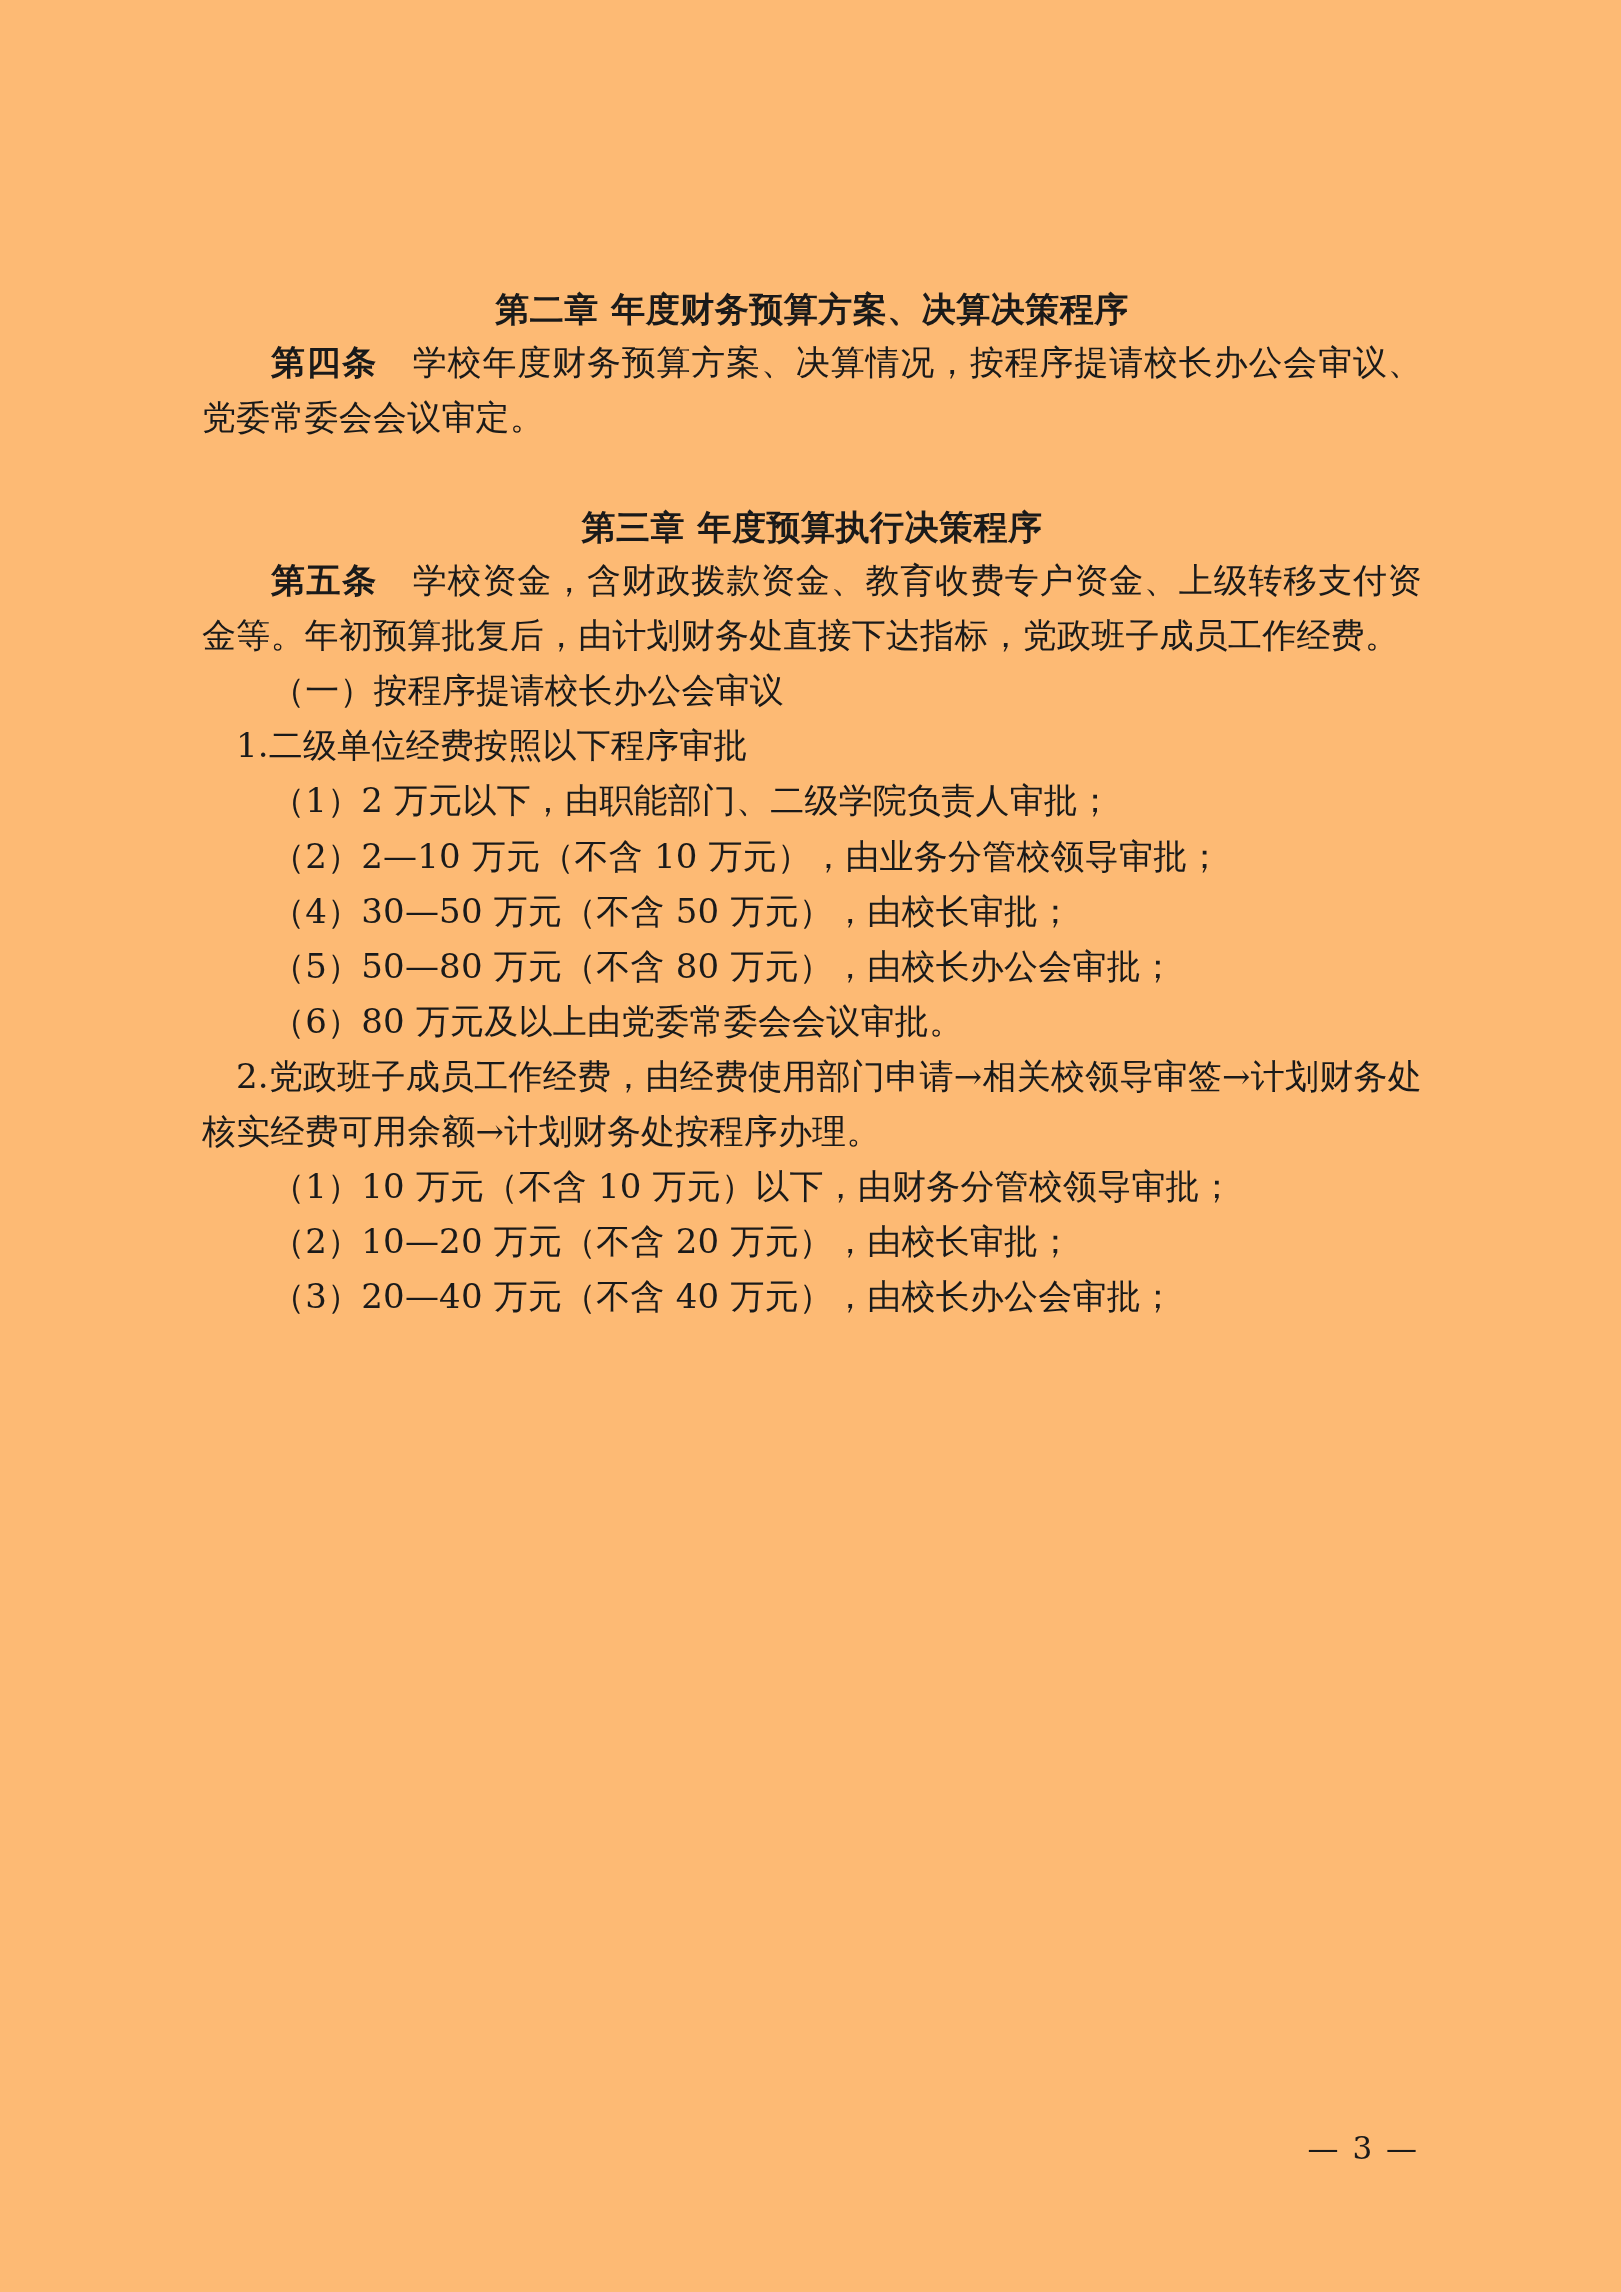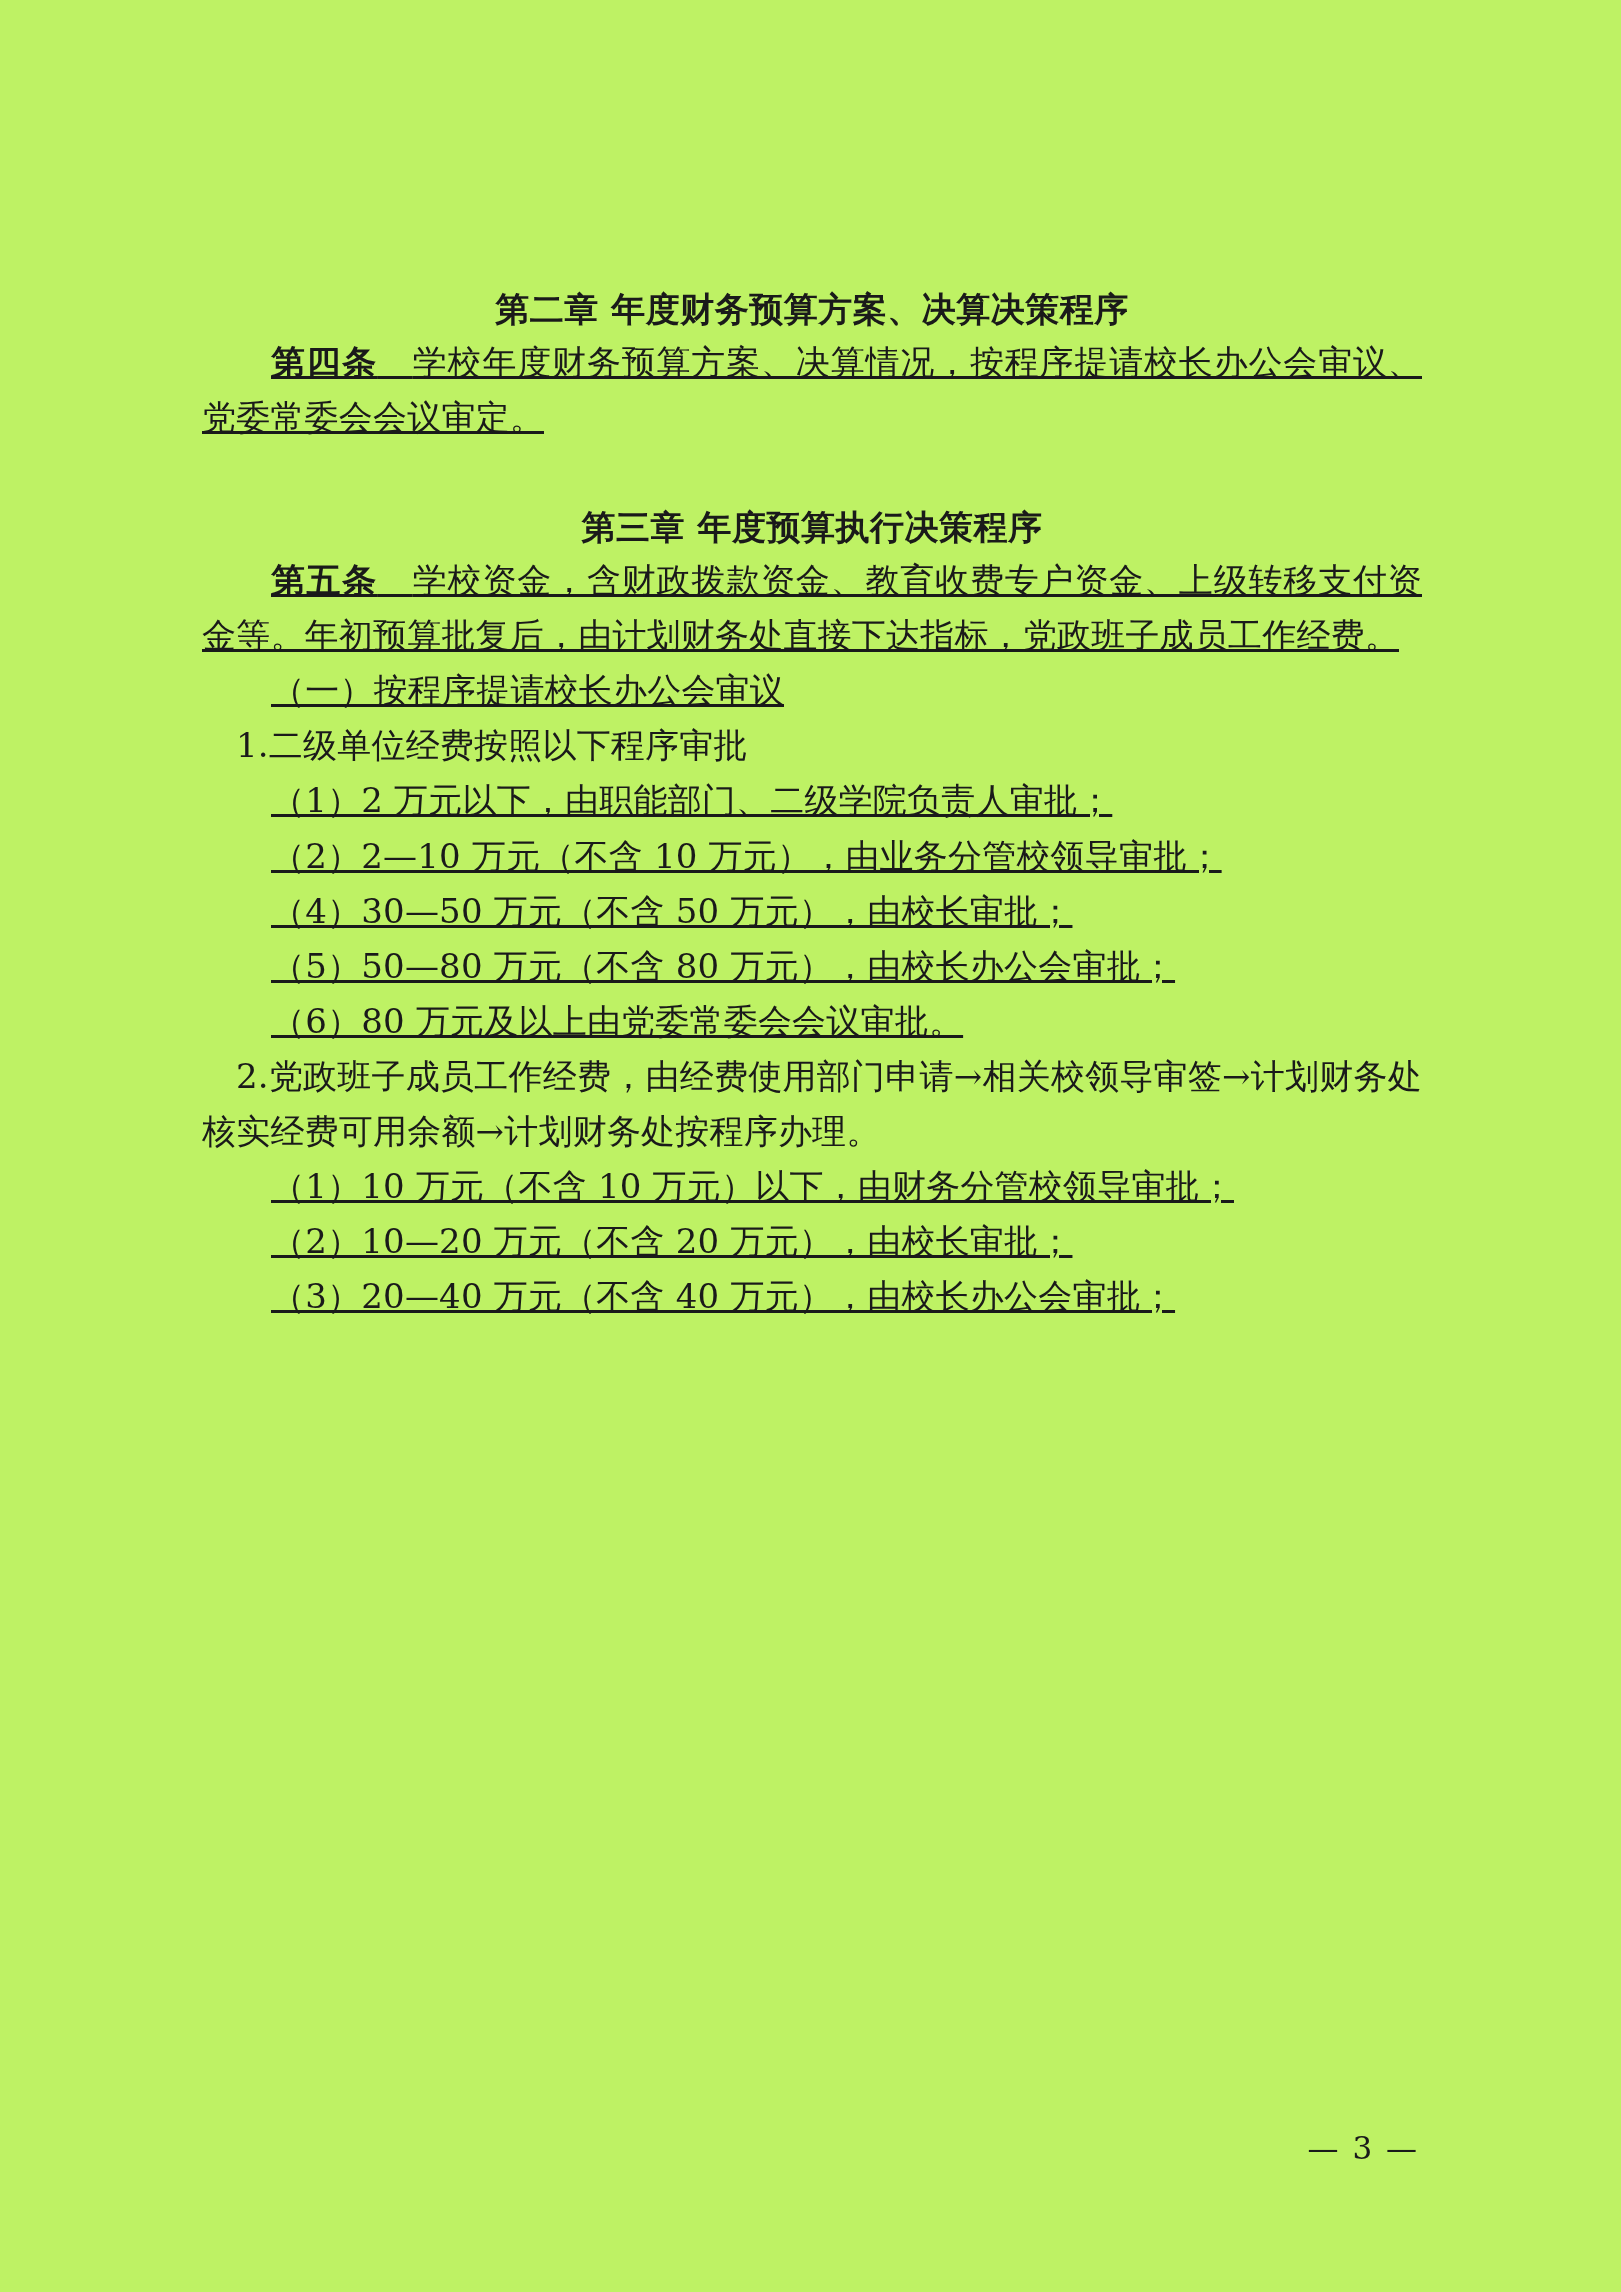--- a/index.html
+++ b/index.html
@@ -4,21 +4,21 @@
 <style>
   html, body {
     margin: 0;
     padding: 0;
     background: #ffffff;
   }
   .page {
     position: relative;
     width: 1621px;
     height: 2293px;
-    background: #bef264;
+    background: #fdba74;
     margin: 0 auto;
     box-sizing: border-box;
     font-family: "DejaVu Serif", "Liberation Serif", serif;
     color: #1a1a1a;
     overflow: hidden;
   }
   .body-area {
     position: absolute;
     left: 202px;
     top: 284px;
@@ -39,21 +39,20 @@
   p.para {
     font-size: 34px;
     line-height: 1.62;
     margin: 0;
     text-align: justify;
     text-justify: inter-ideograph;
     letter-spacing: 0.2px;
   }
   p.indent2 {
     text-indent: 69px;
-    text-decoration: underline;
   }
   p.indent1 {
     text-indent: 34px;
   }
   .strong-term {
     font-family: "DejaVu Sans", "Liberation Sans", sans-serif;
     font-weight: 700;
     letter-spacing: 1px;
   }
   .page-number {

